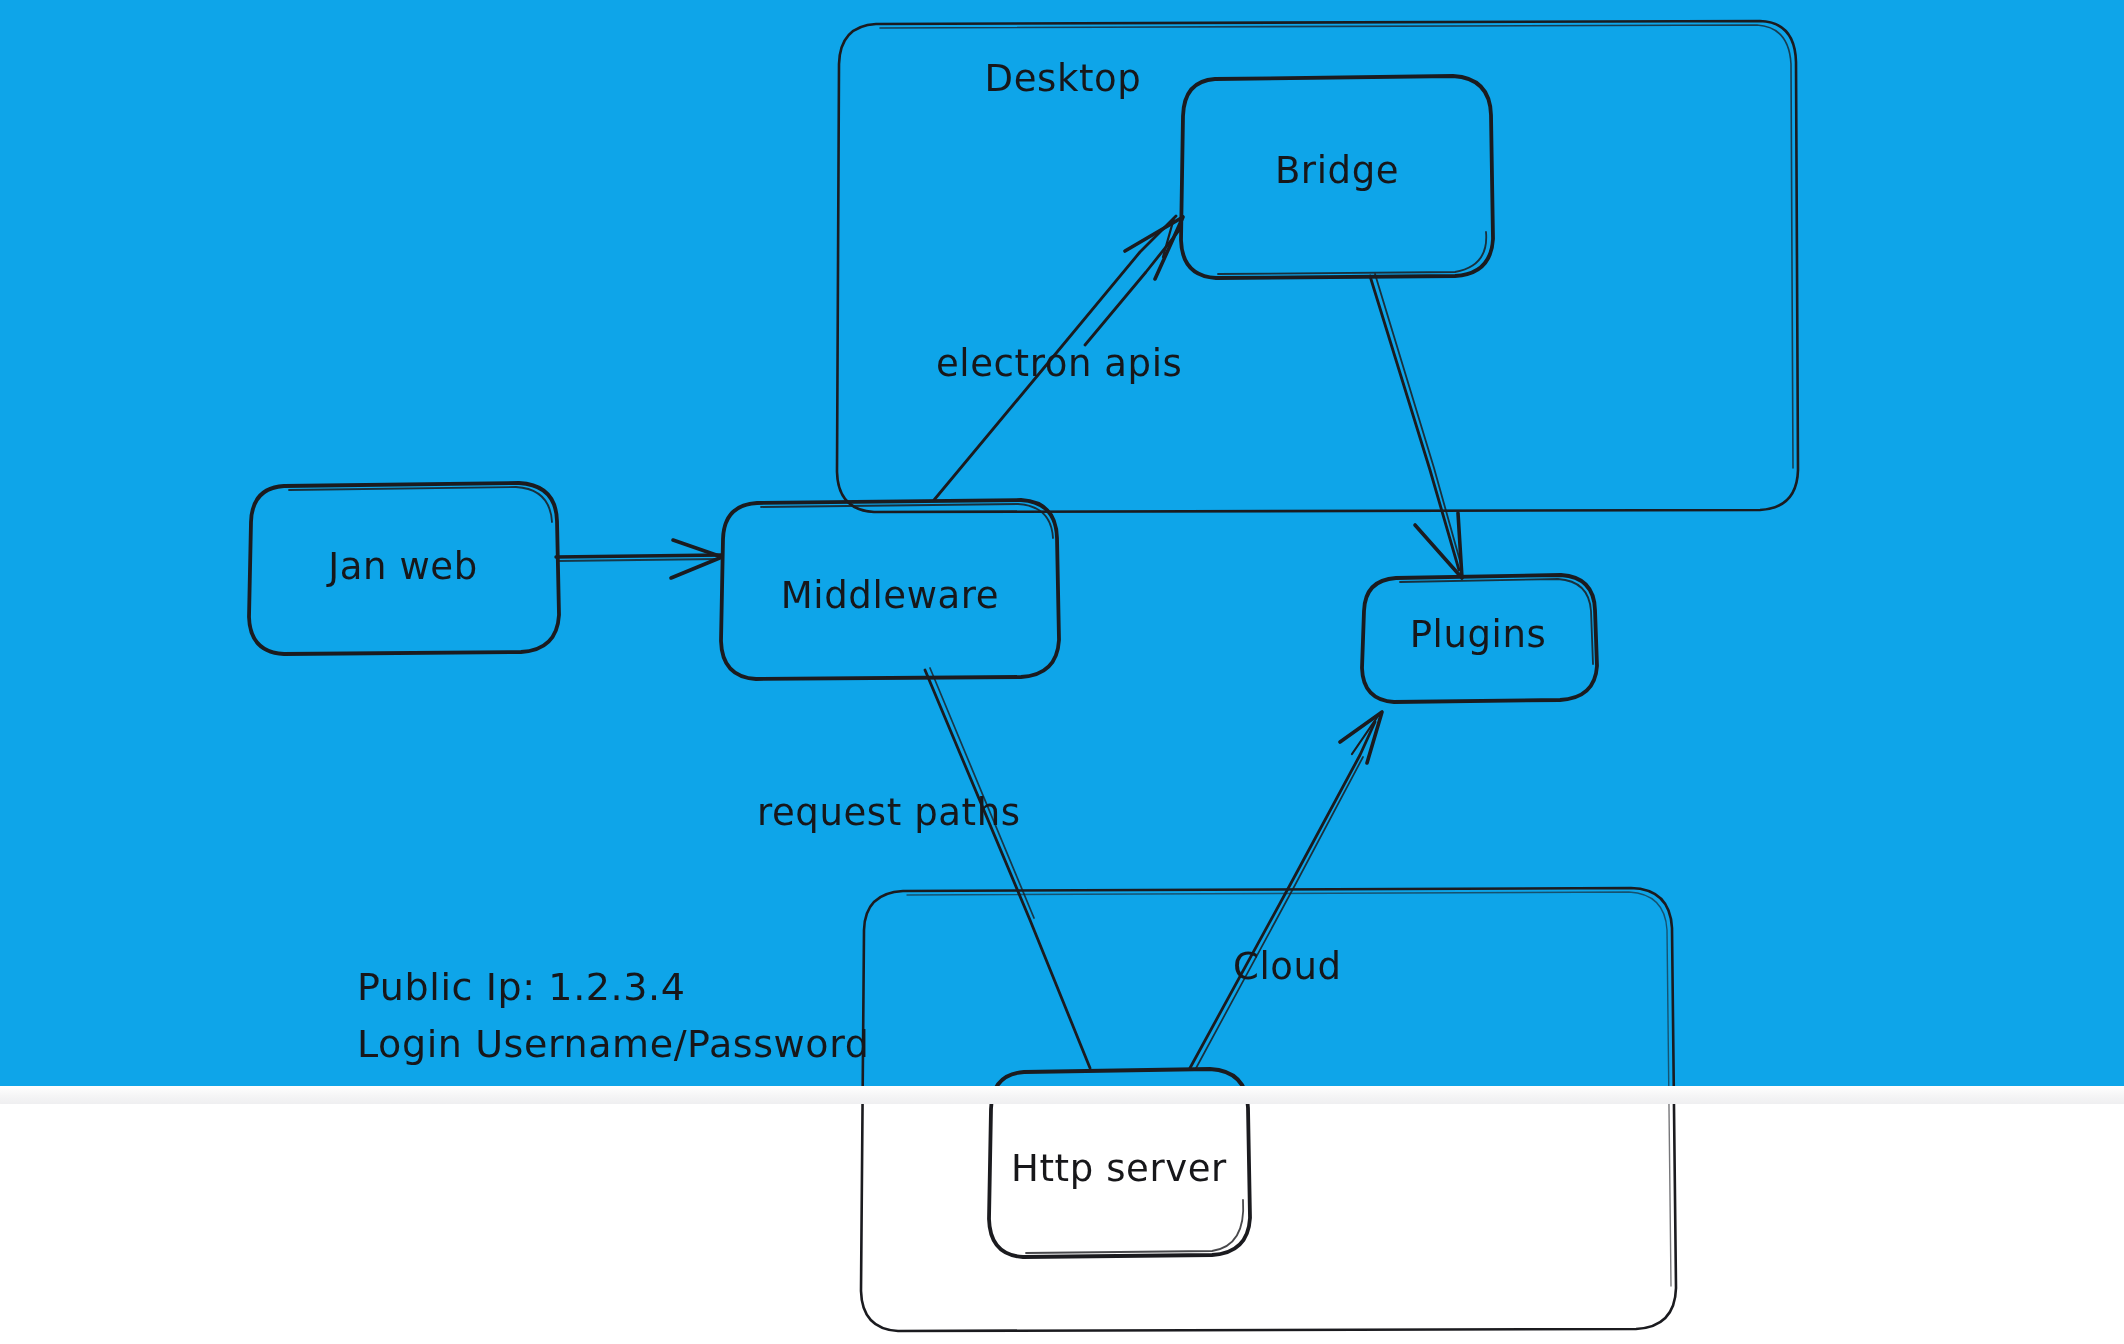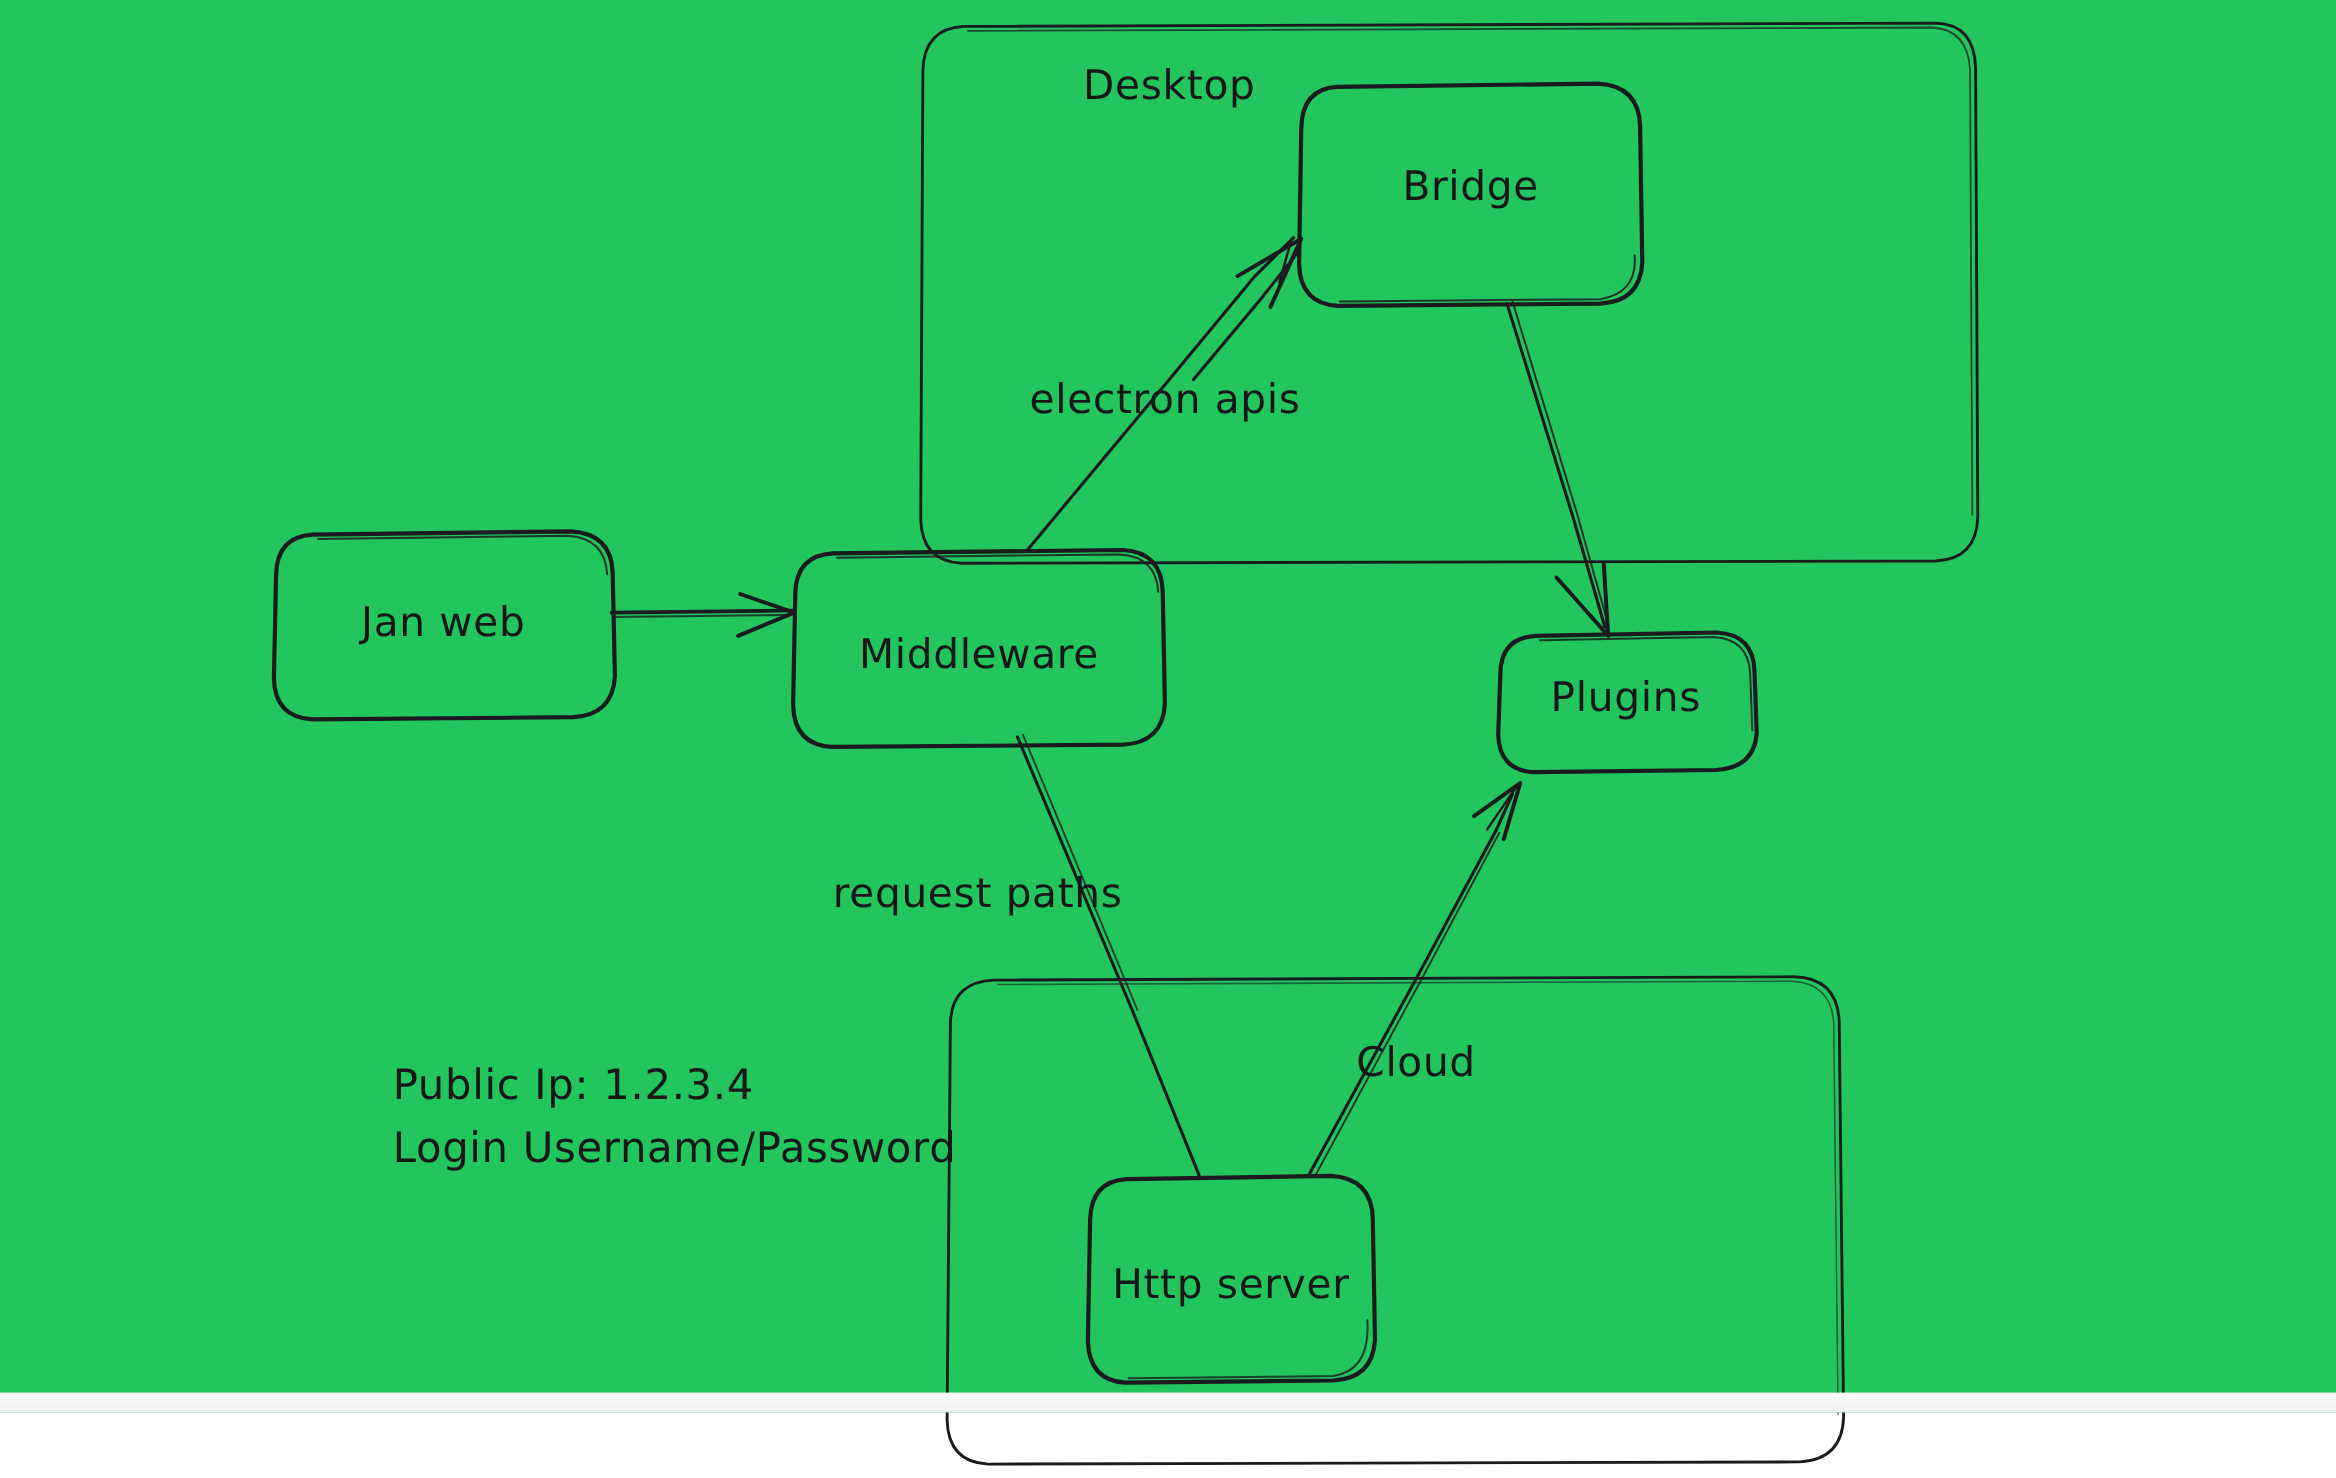--- a/index.html
+++ b/index.html
@@ -9,22 +9,22 @@
   }
   body {
     width: 2124px;
     height: 1344px;
     overflow: hidden;
     font-family: "DejaVu Sans", sans-serif;
   }
   #canvas {
     position: relative;
     width: 2124px;
-    height: 1284px;
-    background: #22c55e;
+    height: 1104px;
+    background: #0ea5e9;
   }
   #diagram-svg {
     position: absolute;
     top: 0;
     left: 0;
     width: 2124px;
     height: 1344px;
   }
   .sketch-stroke {
     fill: none;

